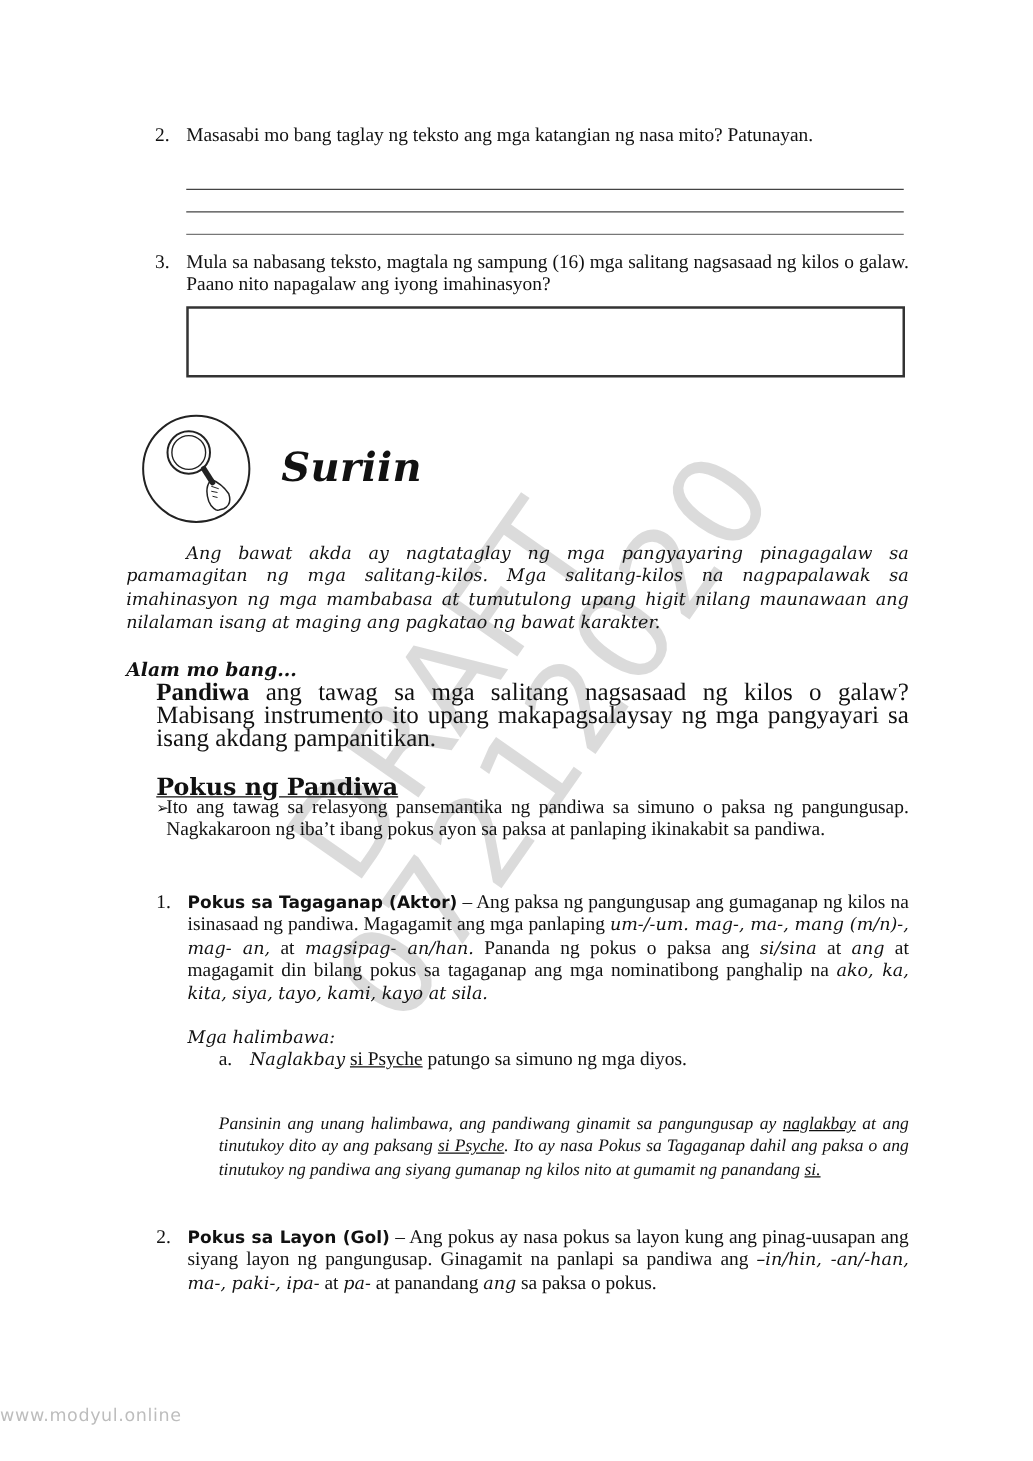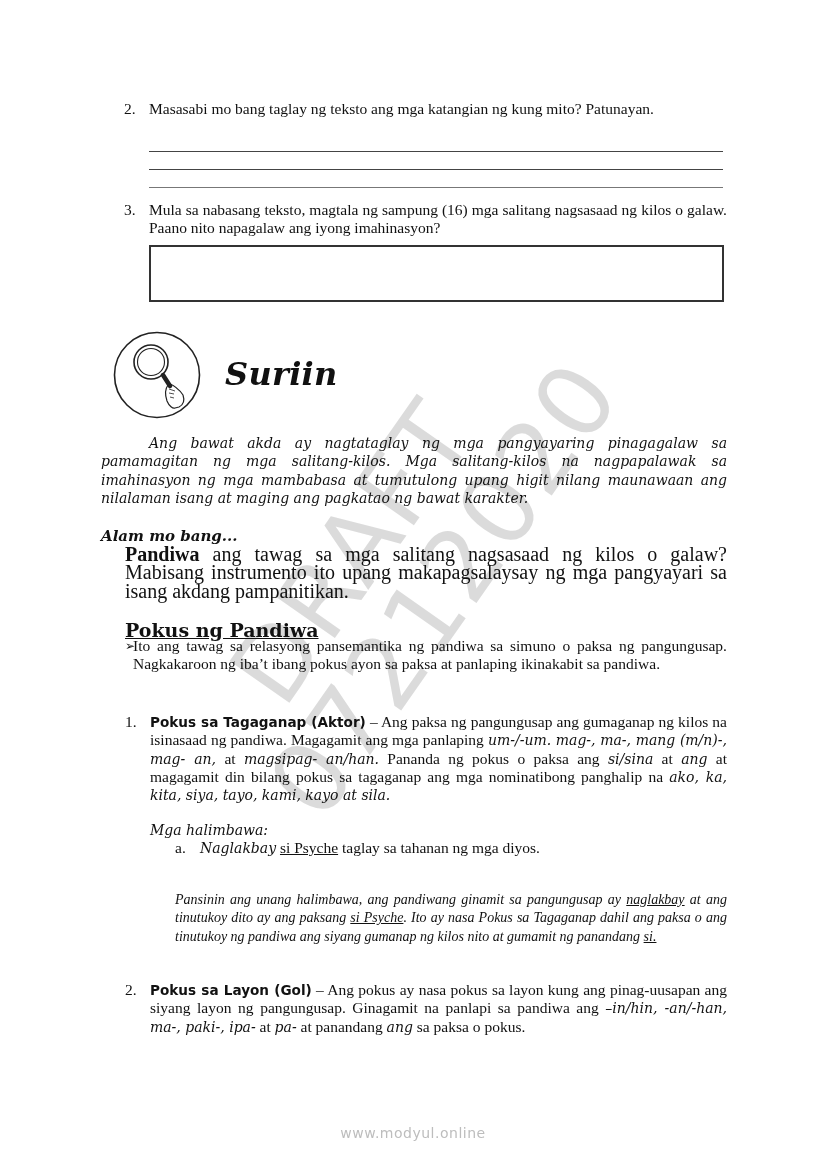--- a/index.html
+++ b/index.html
@@ -40,42 +40,42 @@
     .it { font-style: italic; }
     .u { text-decoration: underline; }
 
     .examples-label { position: absolute; left: 150px; top: 821px; font-style: italic; }
     .ex { position: absolute; left: 175px; }
     .ex .lbl { display: inline-block; width: 25px; }
     .explain { position: absolute; left: 175px; top: 891px; width: 552px; font-style: italic; text-align: justify; font-family: Liberation Serif, serif; }
 
     .page-num { position: absolute; left: 0; width: 826px; top: 1083px; text-align: center;
       font-family: "DejaVu Sans", sans-serif; font-size: 13px; color: #111; }
-    .site { position: absolute; left: 0; width: 826px; top: 1125px; text-align: center;
+    .site { position: absolute; left: 0; width: 826px; top: 1125px; 
       font-family: "DejaVu Sans", sans-serif; font-size: 14px; color: #bdbdbd; letter-spacing: 0.5px; }
 
     .watermark { position: absolute; left: 180px; top: 470px; width: 480px; height: 260px; pointer-events: none;
       transform: rotate(-55deg); transform-origin: 240px 130px; font-family: "DejaVu Sans", sans-serif;
       color: rgba(190,190,190,0.55); text-align: center; line-height: 96px; }
     .watermark .w1 { font-size: 100px; letter-spacing: 2px; }
     .watermark .w2 { font-size: 100px; letter-spacing: 2px; }
   </style>
 </head>
 <body>
 
 <div class="page">
 
   <div class="watermark">
     <div class="w1">DRAFT</div>
     <div class="w2">07212020</div>
   </div>
 
   <div class="q serif txt" style="top:100px; font-size:15.5px;">
     <span class="num">2.</span>
-    <div class="body">Masasabi mo bang taglay ng teksto ang mga katangian ng kung mito? Patunayan.</div>
+    <div class="body">Masasabi mo bang taglay ng teksto ang mga katangian ng nasa mito? Patunayan.</div>
   </div>
   <div class="answer-line" style="top:151px;"></div>
   <div class="answer-line" style="top:169px;"></div>
   <div class="answer-line dotted" style="top:187px;"></div>
 
   <div class="q serif txt" style="top:201px; font-size:15.5px;">
     <span class="num">3.</span>
     <div class="body">Mula sa nabasang teksto, magtala ng sampung (16) mga salitang nagsasaad ng kilos o galaw. Paano nito napagalaw ang iyong imahinasyon?</div>
   </div>
   <div class="answer-box"></div>
@@ -108,21 +108,21 @@
     <div class="body">Ito ang tawag sa relasyong pansemantika ng pandiwa sa simuno o paksa ng pangungusap. Nagkakaroon ng iba’t ibang pokus ayon sa paksa at panlaping ikinakabit sa pandiwa.</div>
   </div>
 
   <div class="item serif txt" style="top:713px; font-size:15.5px;">
     <span class="num">1.</span>
     <div class="body"><span class="term">Pokus sa Tagaganap (Aktor)</span><span> – Ang paksa ng pangungusap ang gumaganap ng kilos na isinasaad ng pandiwa. Magagamit ang mga panlaping </span><span class="it bk" style="font-size:14px;">um-/-um. mag-, ma-, mang (m/n)-, mag- an,</span><span> at </span><span class="it bk" style="font-size:14px;">magsipag- an/han.</span><span> Pananda ng pokus o paksa ang </span><span class="it bk" style="font-size:14px;">si/sina</span><span> at </span><span class="it bk" style="font-size:14px;">ang</span><span> at magagamit din bilang pokus sa tagaganap ang mga nominatibong panghalip na </span><span class="it bk" style="font-size:14px;">ako, ka, kita, siya, tayo, kami, kayo at sila.</span></div>
   </div>
 
   <div class="examples-label bk txt">Mga halimbawa:</div>
   <div class="ex serif txt" style="top:839px; font-size:15.5px;">
-    <span class="lbl">a.</span><span class="it bk" style="font-size:14px;">Naglakbay</span> <span class="u">si Psyche</span><span> taglay sa tahanan ng mga diyos.</span>
+    <span class="lbl">a.</span><span class="it bk" style="font-size:14px;">Naglakbay</span> <span class="u">si Psyche</span><span> patungo sa simuno ng mga diyos.</span>
   </div>
 
   <div class="explain bk txt"><span>Pansinin ang unang halimbawa, ang pandiwang ginamit sa pangungusap ay </span><span class="u">naglakbay</span><span> at ang tinutukoy dito ay ang paksang </span><span class="u">si Psyche</span><span>. Ito ay nasa Pokus sa Tagaganap dahil ang paksa o ang tinutukoy ng pandiwa ang siyang gumanap ng kilos nito at gumamit ng panandang </span><span class="u">si.</span></div>
 
   <div class="item serif txt" style="top:981px; font-size:15.5px;">
     <span class="num">2.</span>
     <div class="body"><span class="term">Pokus sa Layon (Gol)</span><span> – Ang pokus ay nasa pokus sa layon kung ang pinag-uusapan ang siyang layon ng pangungusap. Ginagamit na panlapi sa pandiwa ang </span><span class="it bk" style="font-size:14px;">–in/hin, -an/-han, ma-, paki-, ipa-</span><span> at </span><span class="it bk" style="font-size:14px;">pa-</span><span> at panandang </span><span class="it bk" style="font-size:14px;">ang</span><span> sa paksa o pokus.</span></div>
   </div>
 
   <div class="site">www.modyul.online</div>

